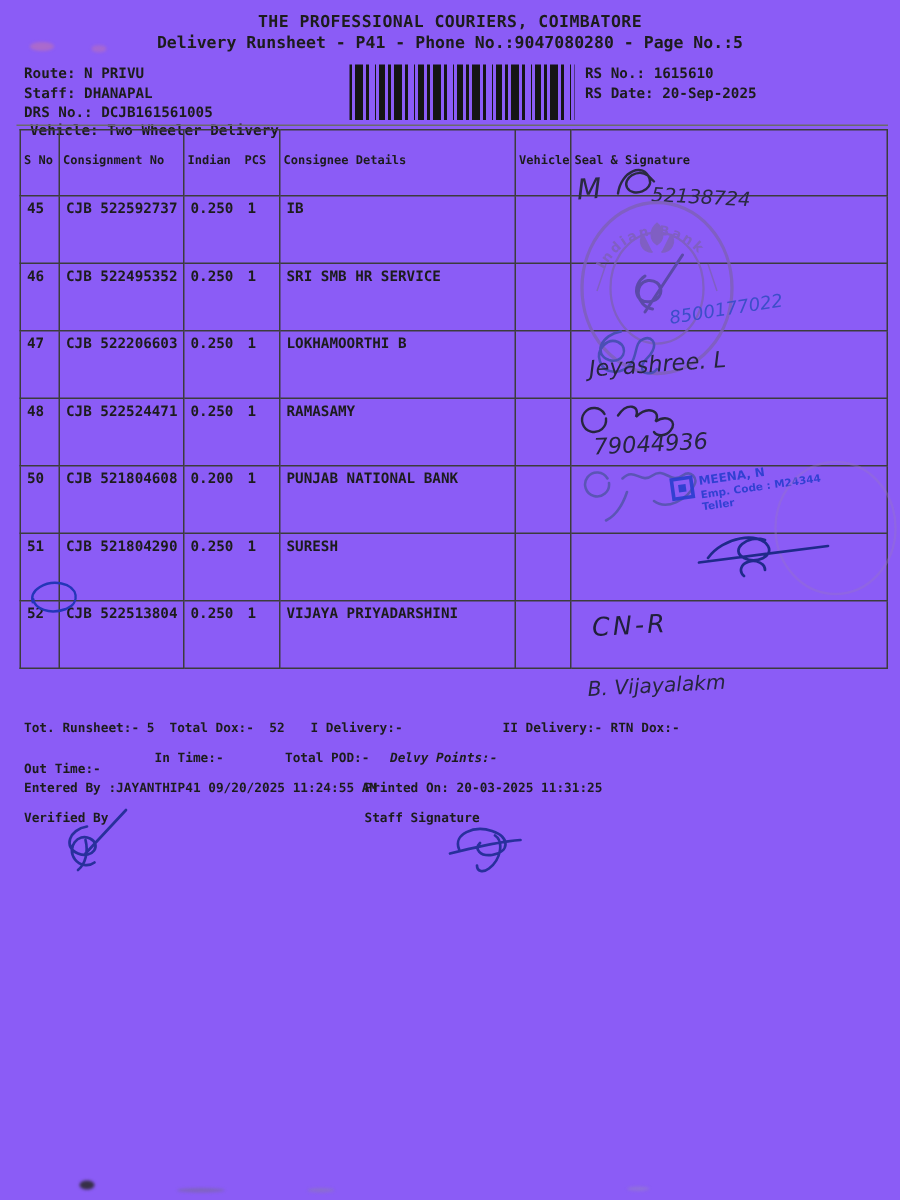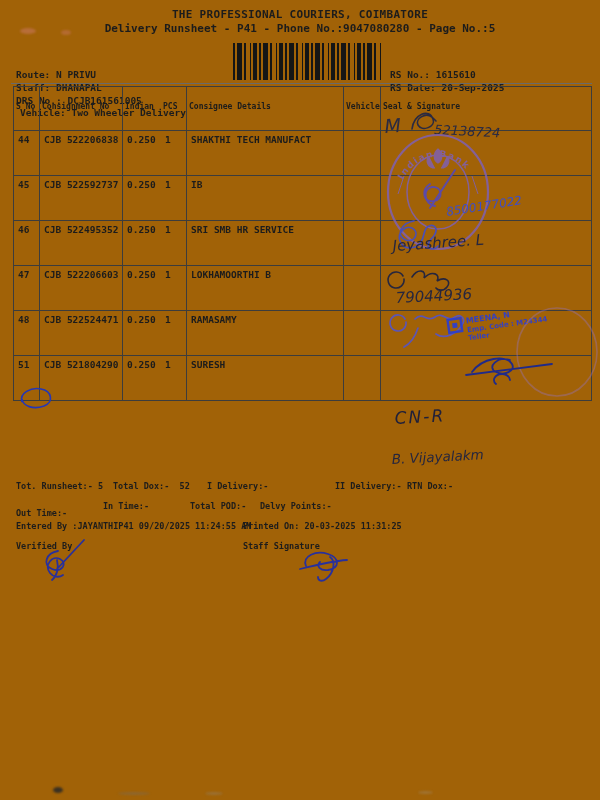--- a/index.html
+++ b/index.html
@@ -1,27 +1,27 @@
 <!DOCTYPE html>
 <html><head>
 <meta charset="utf-8">
 <style>
   html,body{margin:0;padding:0;}
   body{width:600px;height:800px;overflow:hidden;background:#e8e8e8;}
   .page{
-    position:relative;width:600px;height:800px;background:#a16207;
+    position:relative;width:600px;height:800px;background:#8b5cf6;
     font-family:"DejaVu Sans Mono","Liberation Mono",monospace;
     color:#1c1c1c;overflow:hidden;
   }
   .title{position:absolute;top:8px;left:0;width:600px;text-align:center;
     font-size:11px;font-weight:bold;letter-spacing:.3px;}
   .subtitle{position:absolute;top:22px;left:0;width:600px;text-align:center;
     font-size:11px;font-weight:bold;}
   .meta{position:absolute;top:40px;left:0;width:600px;font-size:9.5px;font-weight:bold;}
-  .meta-line{position:absolute;white-space:pre;margin-top:25px;}
+  .meta-line{position:absolute;white-space:pre;}
   .barcode{
     position:absolute;left:233px;top:43px;width:150px;height:37px;
     background:repeating-linear-gradient(90deg,
       #151515 0px,#151515 2px, transparent 2px, transparent 4px,
       #151515 4px,#151515 9px, transparent 9px, transparent 11px,
       #151515 11px,#151515 13px, transparent 13px, transparent 17px,
       #151515 17px,#151515 18px, transparent 18px, transparent 20px,
       #151515 20px,#151515 24px, transparent 24px, transparent 26px);
   }
   .pre-table-rule{position:absolute;left:11px;top:83px;width:581px;border-top:1px solid #6a6a6a;}
@@ -81,28 +81,20 @@
         <th>S No</th>
         <th>Consignment No</th>
         <th><span class="wp-wrap"><span class="w">Indian</span><span>PCS</span></span></th>
         <th>Consignee Details</th>
         <th>Vehicle</th>
         <th class="c-seal">Seal &amp; Signature</th>
       </tr>
     </thead>
     <tbody>
         <tr>
-      <td>44</td>
-      <td>CJB 522206838</td>
-      <td><span class="wp-wrap"><span class="w">0.250</span><span>1</span></span></td>
-      <td class="c-consignee">SHAKTHI TECH MANUFACT</td>
-      <td></td>
-      <td></td>
-    </tr>
-        <tr>
       <td>45</td>
       <td>CJB 522592737</td>
       <td><span class="wp-wrap"><span class="w">0.250</span><span>1</span></span></td>
       <td class="c-consignee">IB</td>
       <td></td>
       <td></td>
     </tr>
         <tr>
       <td>46</td>
       <td>CJB 522495352</td>
@@ -121,40 +113,56 @@
     </tr>
         <tr>
       <td>48</td>
       <td>CJB 522524471</td>
       <td><span class="wp-wrap"><span class="w">0.250</span><span>1</span></span></td>
       <td class="c-consignee">RAMASAMY</td>
       <td></td>
       <td></td>
     </tr>
         <tr>
+      <td>50</td>
+      <td>CJB 521804608</td>
+      <td><span class="wp-wrap"><span class="w">0.200</span><span>1</span></span></td>
+      <td class="c-consignee">PUNJAB NATIONAL BANK</td>
+      <td></td>
+      <td></td>
+    </tr>
+        <tr>
       <td>51</td>
       <td>CJB 521804290</td>
       <td><span class="wp-wrap"><span class="w">0.250</span><span>1</span></span></td>
       <td class="c-consignee">SURESH</td>
+      <td></td>
+      <td></td>
+    </tr>
+        <tr>
+      <td>52</td>
+      <td>CJB 522513804</td>
+      <td><span class="wp-wrap"><span class="w">0.250</span><span>1</span></span></td>
+      <td class="c-consignee">VIJAYA PRIYADARSHINI</td>
       <td></td>
       <td></td>
     </tr>
       </tbody>
   </table>
 
   <span class="footer-line" style="left:16px;top:481px;">Tot. Runsheet:- 5</span>
   <span class="footer-line" style="left:113px;top:481px;">Total Dox:-  52</span>
   <span class="footer-line" style="left:207px;top:481px;">I Delivery:-</span>
   <span class="footer-line" style="left:307px;top:481px;margin-left:28px;">II Delivery:-</span>
   <span class="footer-line" style="left:407px;top:481px;">RTN Dox:-</span>
 
   <span class="footer-line" style="left:16px;top:508px;">Out Time:-</span>
   <span class="footer-line" style="left:103px;top:501px;">In Time:-</span>
   <span class="footer-line" style="left:190px;top:501px;">Total POD:-</span>
-  <span class="footer-line" style="left:260px;top:501px;">Delvy Points:-</span>
+  <span class="footer-line" style="left:260px;top:501px;font-style:italic;">Delvy Points:-</span>
 
   <span class="footer-line" style="left:16px;top:521px;">Entered By :JAYANTHIP41 09/20/2025 11:24:55 AM</span>
   <span class="footer-line" style="left:243px;top:521px;">Printed On: 20-03-2025 11:31:25</span>
 
   <span class="footer-line" style="left:16px;top:541px;">Verified By</span>
   <span class="footer-line" style="left:243px;top:541px;">Staff Signature</span>
 
   <svg class="ink" width="600" height="800" viewBox="0 0 600 800">
 
     <text x="385" y="133" font-size="19" fill="#2a2a42" font-style="italic" transform="rotate(-4 385 133)">M</text>

